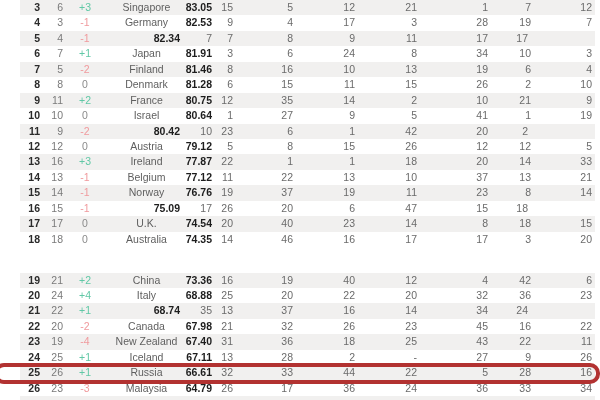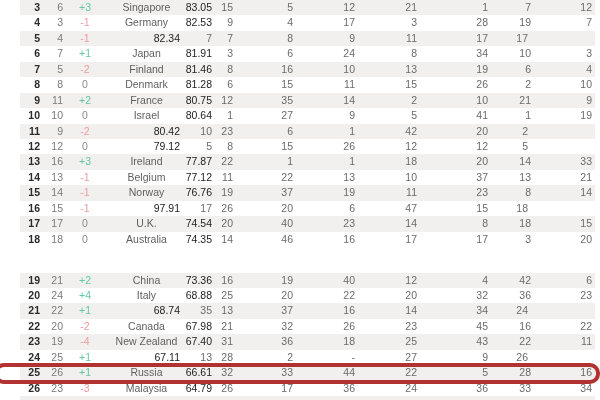--- a/index.html
+++ b/index.html
@@ -28,21 +28,21 @@
   }
   .row.alt { background: var(--row-alt, #f1f0ef); }
   .cell { text-align: right; white-space: nowrap; }
   .cell.rank   { font-weight: 700; color: var(--rank-text, #2b2b2b); }
   .cell.prev   { color: var(--secondary-text, #7a7a7a); }
   .cell.change { text-align: center; }
   .cell.change.pos  { color: var(--positive, #61c8a6); }
   .cell.change.neg  { color: var(--negative, #f09a9d); }
   .cell.change.zero { color: var(--neutral, #8a8a8a); }
   .cell.country { text-align: center; padding-left: 6px; color: var(--country-text, #5f5f5f); }
-  .cell.score  { font-weight: 400; color: var(--score-text, #1d1d1d); }
+  .cell.score  { font-weight: 700; color: var(--score-text, #1d1d1d); }
   .cell.val    { color: var(--value-text, #6b6b6b); }
   .cell.val.last { padding-right: 3px; }
   .row-sliver {
     position: absolute;
     left: 20px;
     top: 396.1px;
     width: 575px;
     height: 3.9px;
     background: var(--row-alt, #f1f0ef);
   }
@@ -184,20 +184,21 @@
         <span class="cell val">6</span>
         <span class="cell val">1</span>
         <span class="cell val">42</span>
         <span class="cell val">20</span>
         <span class="cell val last">2</span>
       </div>
       <div class="row">
         <span class="cell rank">12</span>
         <span class="cell prev">12</span>
         <span class="cell change zero">0</span>
+        <span class="cell country">Austria</span>
         <span class="cell score">79.12</span>
         <span class="cell val">5</span>
         <span class="cell val">8</span>
         <span class="cell val">15</span>
         <span class="cell val">26</span>
         <span class="cell val">12</span>
         <span class="cell val">12</span>
         <span class="cell val last">5</span>
       </div>
       <div class="row alt">
@@ -239,21 +240,21 @@
         <span class="cell val">19</span>
         <span class="cell val">11</span>
         <span class="cell val">23</span>
         <span class="cell val">8</span>
         <span class="cell val last">14</span>
       </div>
       <div class="row">
         <span class="cell rank">16</span>
         <span class="cell prev">15</span>
         <span class="cell change neg">-1</span>
-        <span class="cell score">97.91</span>
+        <span class="cell score">75.09</span>
         <span class="cell val">17</span>
         <span class="cell val">26</span>
         <span class="cell val">20</span>
         <span class="cell val">6</span>
         <span class="cell val">47</span>
         <span class="cell val">15</span>
         <span class="cell val last">18</span>
       </div>
       <div class="row alt">
         <span class="cell rank">17</span>
@@ -351,20 +352,21 @@
         <span class="cell val">18</span>
         <span class="cell val">25</span>
         <span class="cell val">43</span>
         <span class="cell val">22</span>
         <span class="cell val last">11</span>
       </div>
       <div class="row">
         <span class="cell rank">24</span>
         <span class="cell prev">25</span>
         <span class="cell change pos">+1</span>
+        <span class="cell country">Iceland</span>
         <span class="cell score">67.11</span>
         <span class="cell val">13</span>
         <span class="cell val">28</span>
         <span class="cell val">2</span>
         <span class="cell val">-</span>
         <span class="cell val">27</span>
         <span class="cell val">9</span>
         <span class="cell val last">26</span>
       </div>
       <div class="row alt">

